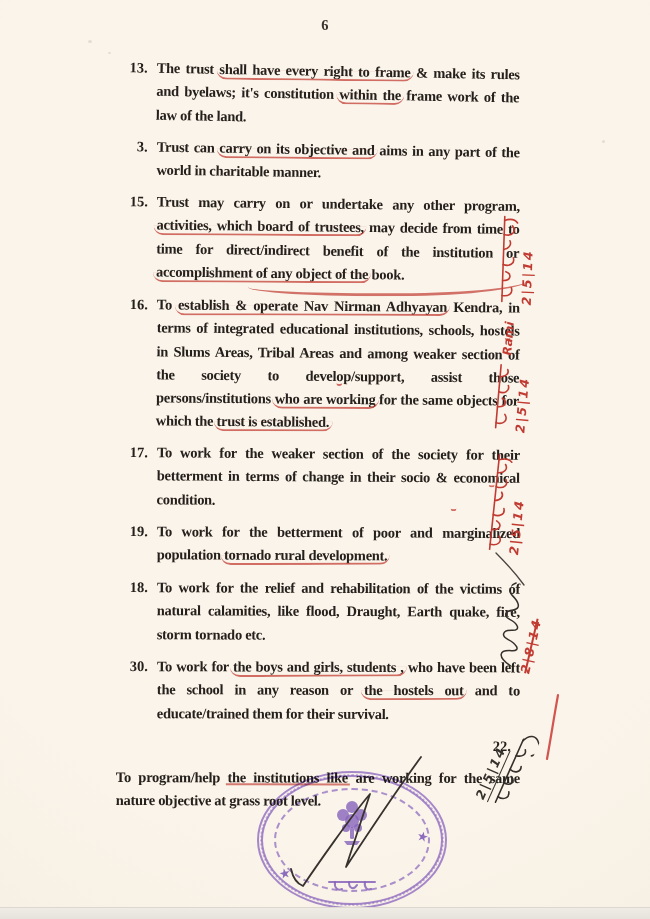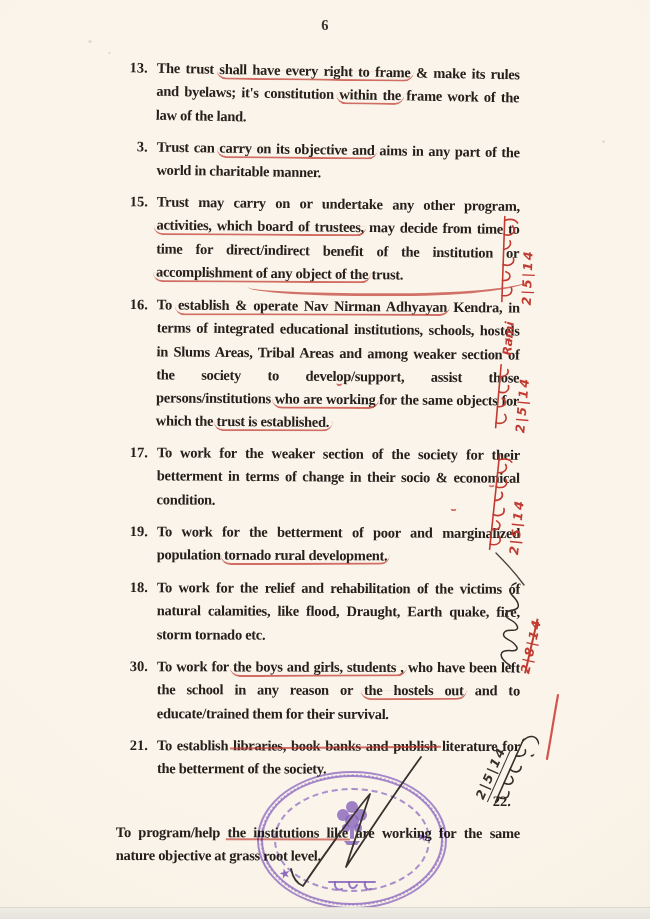--- a/index.html
+++ b/index.html
@@ -131,45 +131,41 @@
       <div class="item item-1">
         <span class="num">13.</span>
         <span class="txt"><span>The trust </span><span class="seg seg-curve">shall have every right to frame</span><span> &amp; make its rules and byelaws; it's constitution </span><span class="seg seg-curve">within the</span><span> frame work of the law of the land.</span></span>
       </div>
       <div class="item item-2">
         <span class="num">3.</span>
         <span class="txt"><span>Trust can </span><span class="seg seg-curve">carry on its objective and</span><span> aims in any part of the world in charitable manner.</span></span>
       </div>
       <div class="item item-3">
         <span class="num">15.</span>
-        <span class="txt"><span>Trust may carry on or undertake any other program, </span><span class="seg seg-curve">activities, which board of trustees,</span><span> may decide from time to time for direct/indirect benefit of the institution or </span><span class="seg seg-curve">accomplishment of any object of the</span><span> trust.</span><i class="tail-swoosh"></i></span>
+        <span class="txt"><span>Trust may carry on or undertake any other program, </span><span class="seg seg-curve">activities, which board of trustees,</span><span> may decide from time to time for direct/indirect benefit of the institution or </span><span class="seg seg-curve">accomplishment of any object of the</span><span> book.</span><i class="tail-swoosh"></i></span>
       </div>
       <div class="item item-4">
         <span class="num">16.</span>
         <span class="txt"><span>To </span><span class="seg seg-curve">establish &amp; operate Nav Nirman Adhyayan</span><span> Kendra, </span><span class="seg seg-curve">in terms of integrated</span><span> educational institutions, schools, hostels in Slums Areas, Tribal Areas </span><span class="seg seg-curve">and among weaker section of the society</span><span> to develop/support, assist those persons/institutions </span><span class="seg seg-curve">who are working</span><span> for the same objects for which the </span><span class="seg seg-curve">trust is established.</span></span>
       </div>
       <div class="item item-5">
         <span class="num">17.</span>
         <span class="txt"><span>To work for the weaker section of the society for </span><span class="seg seg-curve">their betterment in terms of change in their socio &amp;</span><span> </span><span class="seg seg-curve">economical condition.</span></span>
       </div>
       <div class="item item-6">
         <span class="num">19.</span>
         <span class="txt"><span>To work for the betterment of poor and marginalized population </span><span class="seg seg-curve">tornado rural development.</span></span>
       </div>
       <div class="item item-7">
         <span class="num">18.</span>
         <span class="txt"><span>To work for the relief and rehabilitation of the victims of natural calamities, like flood, Draught, Earth quake, fire, storm tornado etc.</span></span>
       </div>
       <div class="item item-8">
         <span class="num">30.</span>
         <span class="txt"><span>To work for </span><span class="seg seg-curve">the boys and girls, students ,</span><span> who have been left the school in any reason or </span><span class="seg seg-curve">the hostels out</span><span> and to educate/trained them for their survival.</span></span>
-      </div>
-      <div class="item item-9">
-        <span class="num">21.</span>
-        <span class="txt"><span>To establish </span><span class="seg seg-strike">libraries, book banks and publish</span><span> literature for the betterment of the society.</span></span>
       </div>
       <div class="item item-10">
         <span class="num">22.</span>
         <span class="txt"><span>To program/help </span><span class="seg seg-line">the institutions like</span><span> are working for the same nature objective at grass root level.</span></span>
       </div>
     </div>
 
   <div class="mnote n1 red">
     <div class="sigrow">
       <svg width="96" height="22" viewBox="0 0 96 22">

